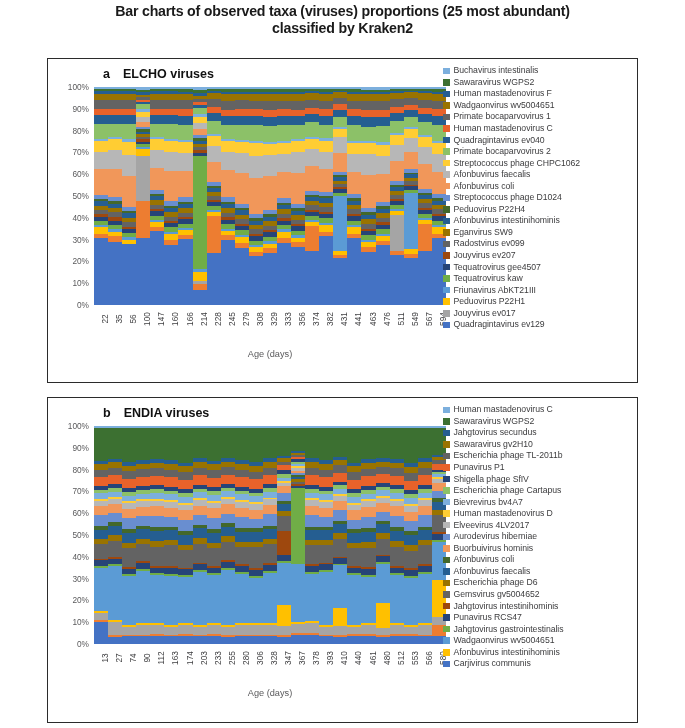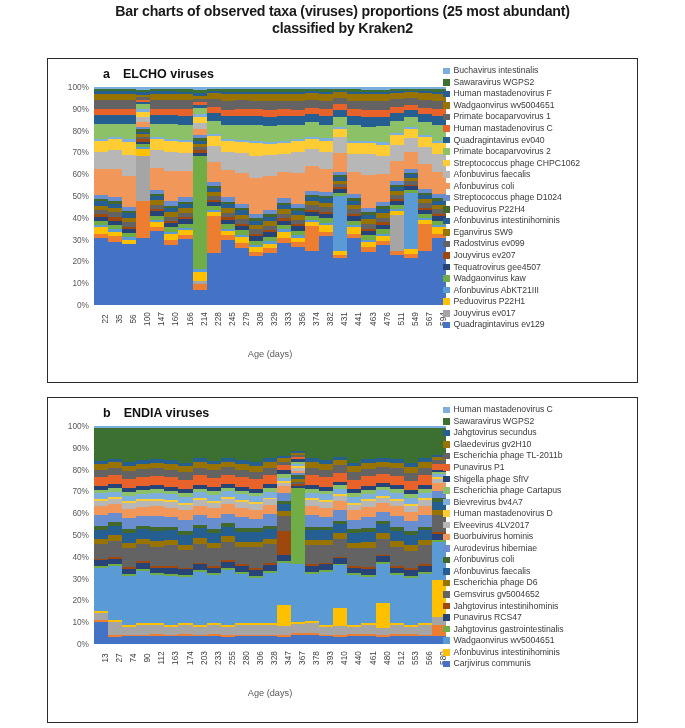--- a/index.html
+++ b/index.html
@@ -986,25 +986,25 @@
           <div class="legend-row">
             <span class="swatch" style="background: rgb(158, 72, 14);"></span>
             <span class="legend-label">Jouyvirus ev207</span>
           </div>
           <div class="legend-row">
             <span class="swatch" style="background: rgb(38, 68, 120);"></span>
             <span class="legend-label">Tequatrovirus gee4507</span>
           </div>
           <div class="legend-row">
             <span class="swatch" style="background: rgb(112, 173, 71);"></span>
-            <span class="legend-label">Wadgaonvirus kaw</span>
+            <span class="legend-label">Tequatrovirus kaw</span>
           </div>
           <div class="legend-row">
             <span class="swatch" style="background: rgb(91, 155, 213);"></span>
-            <span class="legend-label">Afonbuvirus AbKT21III</span>
+            <span class="legend-label">Friunavirus AbKT21III</span>
           </div>
           <div class="legend-row">
             <span class="swatch" style="background: rgb(255, 192, 0);"></span>
             <span class="legend-label">Peduovirus P22H1</span>
           </div>
           <div class="legend-row">
             <span class="swatch" style="background: rgb(165, 165, 165);"></span>
             <span class="legend-label">Jouyvirus ev017</span>
           </div>
           <div class="legend-row">
@@ -1798,21 +1798,21 @@
           <div class="legend-row">
             <span class="swatch" style="background: rgb(60, 112, 49);"></span>
             <span class="legend-label">Sawaravirus WGPS2</span>
           </div>
           <div class="legend-row">
             <span class="swatch" style="background: rgb(37, 94, 145);"></span>
             <span class="legend-label">Jahgtovirus secundus</span>
           </div>
           <div class="legend-row">
             <span class="swatch" style="background: rgb(153, 115, 0);"></span>
-            <span class="legend-label">Glaedevirus gv2H10</span>
+            <span class="legend-label">Sawaravirus gv2H10</span>
           </div>
           <div class="legend-row">
             <span class="swatch" style="background: rgb(99, 99, 99);"></span>
             <span class="legend-label">Escherichia phage TL-2011b</span>
           </div>
           <div class="legend-row">
             <span class="swatch" style="background: rgb(232, 98, 42);"></span>
             <span class="legend-label">Punavirus P1</span>
           </div>
           <div class="legend-row">
@@ -1829,26 +1829,26 @@
           </div>
           <div class="legend-row">
             <span class="swatch" style="background: rgb(255, 205, 51);"></span>
             <span class="legend-label">Human mastadenovirus D</span>
           </div>
           <div class="legend-row">
             <span class="swatch" style="background: rgb(183, 183, 183);"></span>
             <span class="legend-label">Elveevirus 4LV2017</span>
           </div>
           <div class="legend-row">
+            <span class="swatch" style="background: rgb(105, 142, 208);"></span>
+            <span class="legend-label">Aurodevirus hiberniae</span>
+          </div>
+          <div class="legend-row">
             <span class="swatch" style="background: rgb(241, 151, 90);"></span>
             <span class="legend-label">Buorbuivirus hominis</span>
-          </div>
-          <div class="legend-row">
-            <span class="swatch" style="background: rgb(105, 142, 208);"></span>
-            <span class="legend-label">Aurodevirus hiberniae</span>
           </div>
           <div class="legend-row">
             <span class="swatch" style="background: rgb(67, 104, 43);"></span>
             <span class="legend-label">Afonbuvirus coli</span>
           </div>
           <div class="legend-row">
             <span class="swatch" style="background: rgb(37, 94, 145);"></span>
             <span class="legend-label">Afonbuvirus faecalis</span>
           </div>
           <div class="legend-row">

